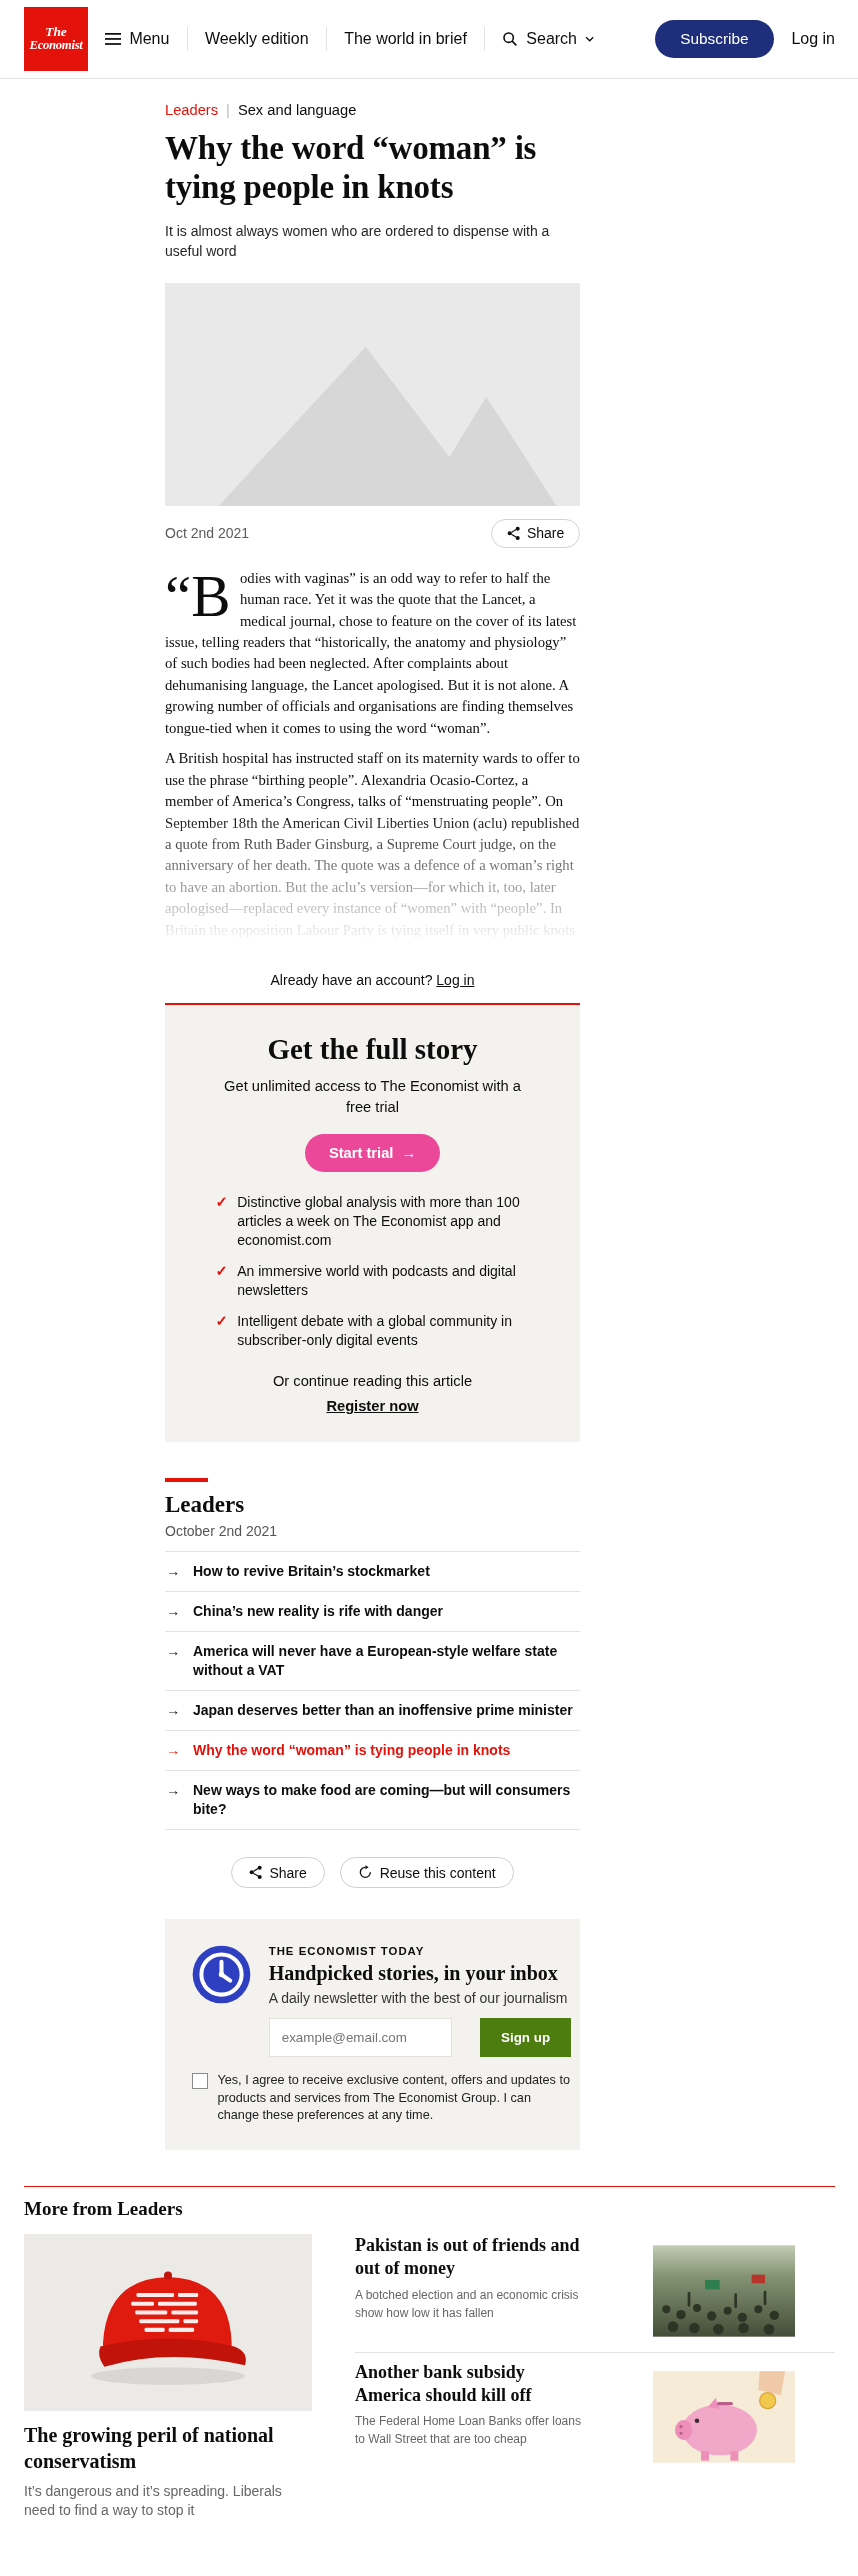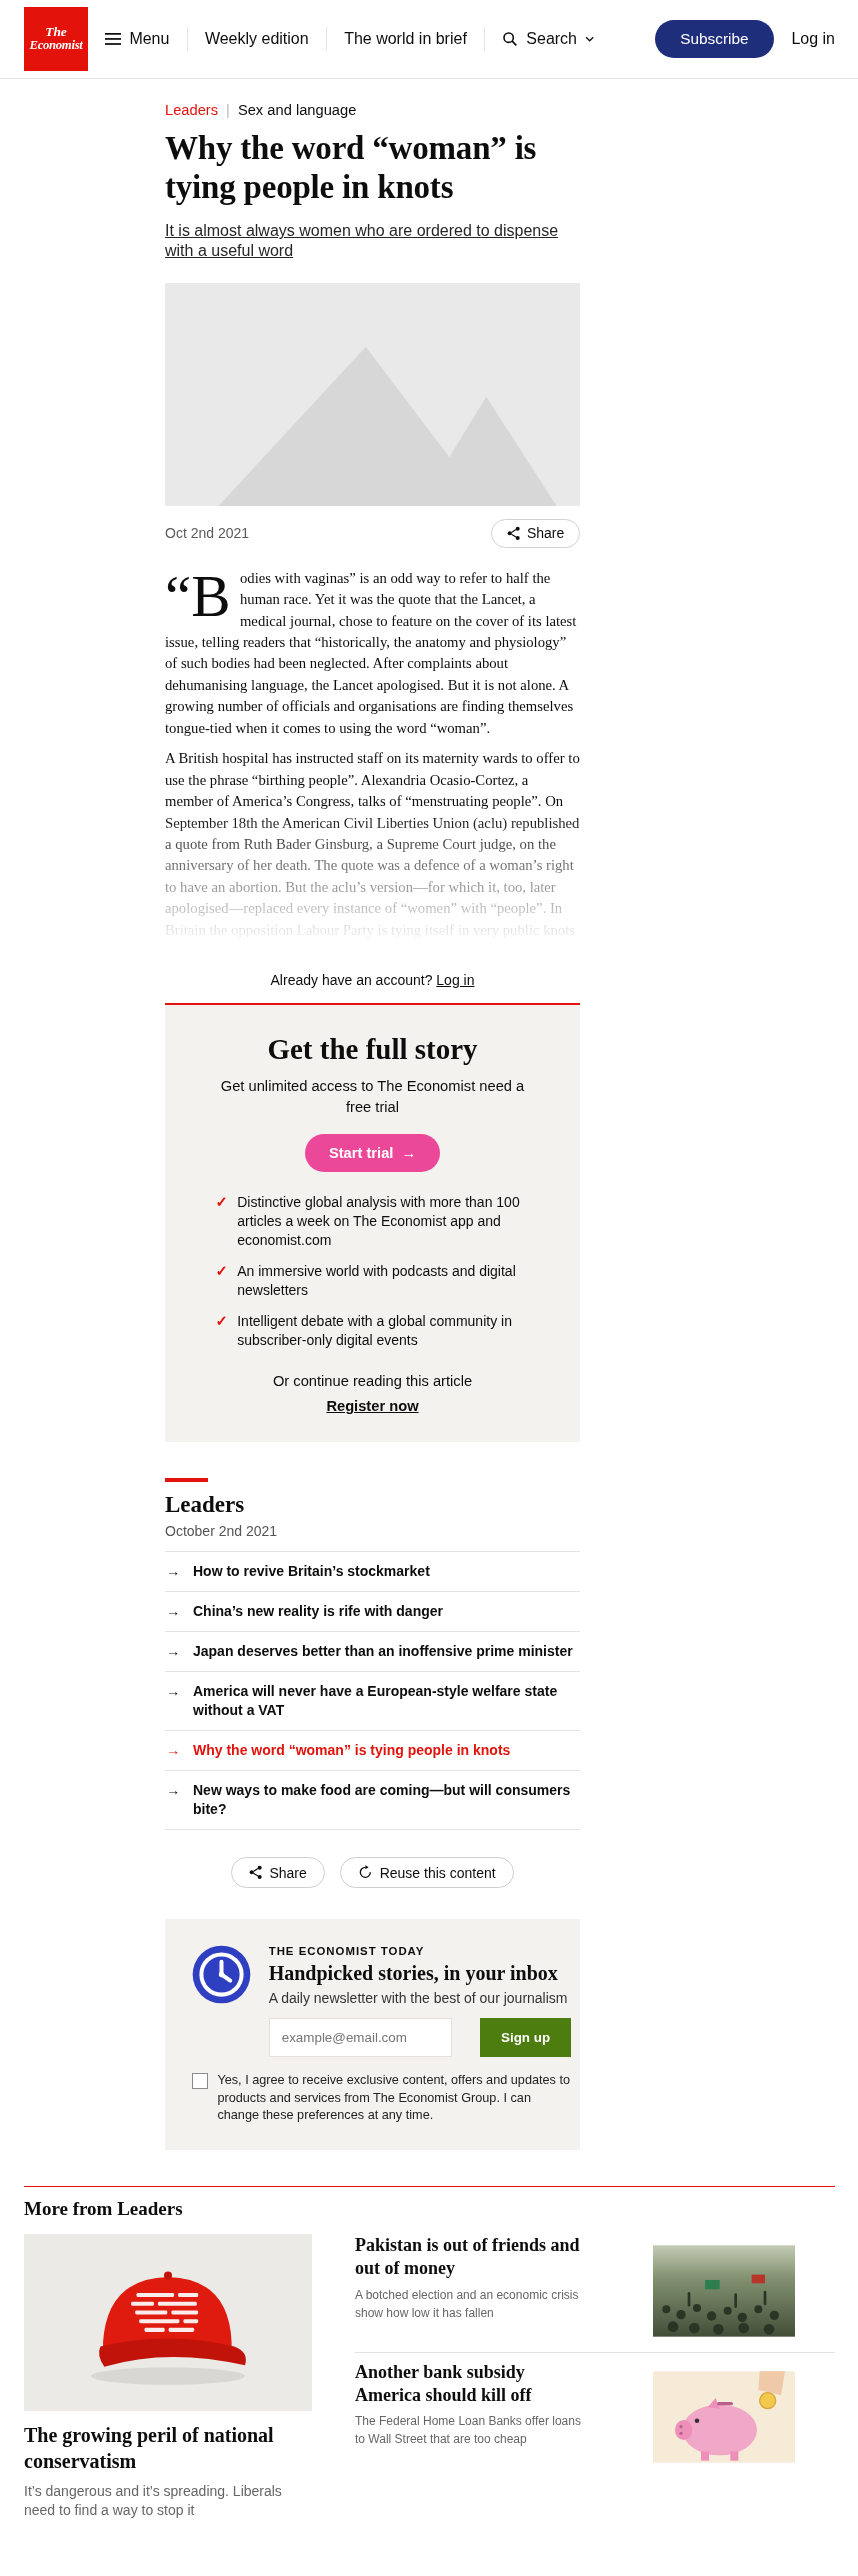--- a/index.html
+++ b/index.html
@@ -18,21 +18,21 @@
   .hspacer { flex:1; }
   .subscribe { background:#1F2E7A; color:#fff; border:none; border-radius:668px; font-size:15.4px; padding:10px 25.4px; }
   .loginlink { font-size:16px; }
 
   
   .main { width:415px; margin-left:165px; }
   .crumbs { margin-top:23px; font-size:14.7px; }
   .crumbs .sec { color:#E3120B; }
   .crumbs .sep::before { content:"|"; color:#bbb; margin:0 8px; }
   h1.title { margin:10.7px 0 0; font-family:"Liberation Serif", serif; font-weight:700; font-size:33px; line-height:39px; letter-spacing:-0.2px; }
-  .rubric { margin:14.7px 0 0; font-size:16px; line-height:20px; color:#262626;text-decoration:underline; }
+  .rubric { margin:14.7px 0 0; font-size:14px; line-height:20px; color:#262626; }
   .hero { margin:21.4px 0 0; width:415px; height:223px; }
   .meta { margin-top:13.4px; display:flex; justify-content:space-between; align-items:center; }
   .date { font-size:14px; color:#5b5b5b; }
   .sharebtn { display:flex; align-items:center; gap:6.7px; border:0.7px solid #d2d2d2; background:#fff; border-radius:668px; padding:5.3px 14.7px; font-size:14px; color:#0d0d0d; }
 
   .bodytext { margin-top:20px; font-family:"Liberation Serif", serif; font-size:14.7px; line-height:21.4px; }
   .dropcap { float:left; font-size:59px; line-height:49px; padding:4px 9.4px 0 0; }
   .fadewrap { margin-top:9.4px; max-height:221px; overflow:hidden;
     -webkit-mask-image:linear-gradient(#000 30%, rgba(0,0,0,0) 92%);
     mask-image:linear-gradient(#000 30%, rgba(0,0,0,0) 92%); }
@@ -176,21 +176,21 @@
     <p>A British hospital has instructed staff on its maternity wards to offer to use the phrase “birthing people”. Alexandria Ocasio-Cortez, a member of America’s Congress, talks of “menstruating people”. On September 18th the American Civil Liberties Union (aclu) republished a quote from Ruth Bader Ginsburg, a Supreme Court judge, on the anniversary of her death. The quote was a defence of a woman’s right to have an abortion. But the aclu’s version—for which it, too, later apologised—replaced every instance of “women” with “people”. In Britain the opposition Labour Party is tying itself in very public knots over questions such as whether only women possess cervixes.</p>
   </div>
 
   <div class="loginrow">
     <span>Already have an account?</span>
     <a>Log in</a>
   </div>
 
   <section class="paywall">
     <h2>Get the full story</h2>
-    <p class="psub">Get unlimited access to The Economist need a free trial</p>
+    <p class="psub">Get unlimited access to The Economist with a free trial</p>
     <button class="cta">
       <span>Start trial</span>
       <span class="arr"></span>
     </button>
     <ul class="benefits">
       <li>
           <span class="check"></span>
           <span>Distinctive global analysis with more than 100 articles a week on The Economist app and economist.com</span>
         </li>
       <li>
@@ -205,22 +205,22 @@
     <p class="continue">Or continue reading this article</p>
     <a class="register">Register now</a>
   </section>
 
   <section class="issue">
     <div class="accent"></div>
     <h3>Leaders</h3>
     <div class="idate">October 2nd 2021</div>
     <a class="ilink"><span class="arrow"></span><span>How to revive Britain’s stockmarket</span></a>
     <a class="ilink"><span class="arrow"></span><span>China’s new reality is rife with danger</span></a>
+    <a class="ilink"><span class="arrow"></span><span>America will never have a European-style welfare state without a VAT</span></a>
     <a class="ilink"><span class="arrow"></span><span>Japan deserves better than an inoffensive prime minister</span></a>
-    <a class="ilink"><span class="arrow"></span><span>America will never have a European-style welfare state without a VAT</span></a>
     <a class="ilink current"><span class="arrow"></span><span>Why the word “woman” is tying people in knots</span></a>
     <a class="ilink"><span class="arrow"></span><span>New ways to make food are coming—but will consumers bite?</span></a>
   </section>
 
   <div class="actions">
     <button class="actbtn">
       <svg width="13.4" height="14.7" viewBox="0 0 20 22" fill="#0d0d0d">
           <circle cx="4" cy="11" r="3"></circle>
           <circle cx="16" cy="4" r="3"></circle>
           <circle cx="16" cy="18" r="3"></circle>

